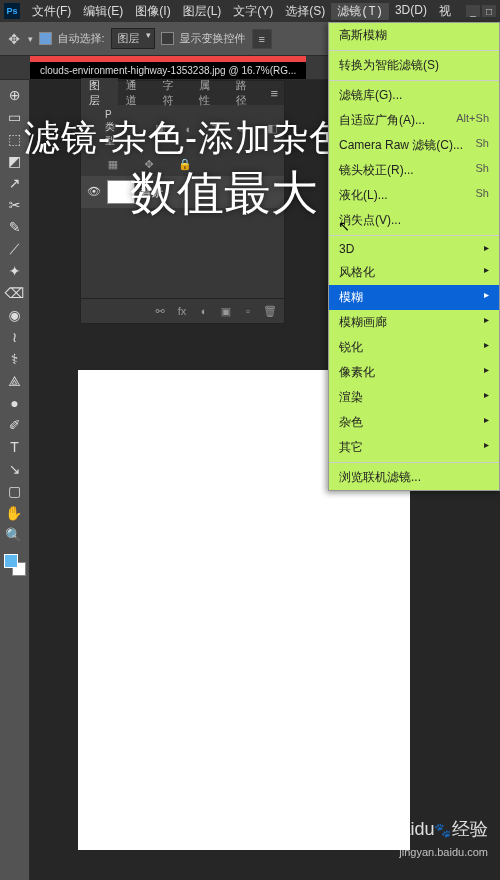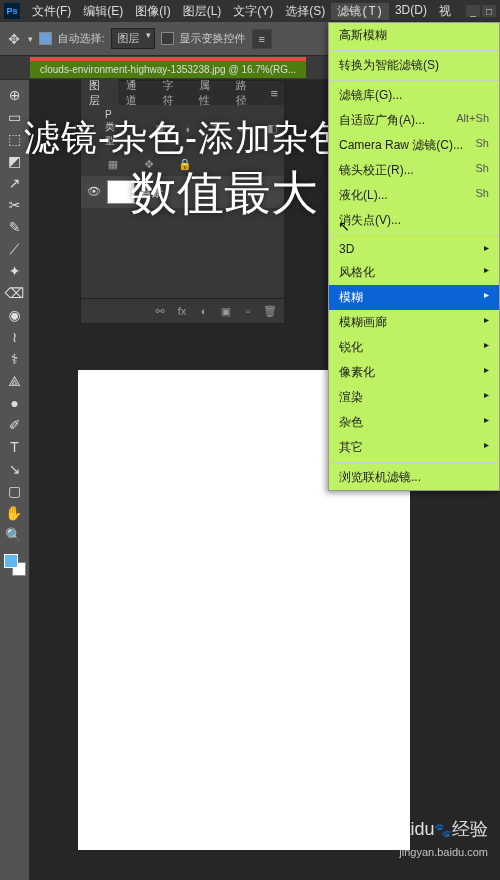--- a/index.html
+++ b/index.html
@@ -11,21 +11,21 @@
     .win-controls { margin-left: auto; display: flex; gap: 2px; }
     .win-btn { width: 14px; height: 12px; background: #444; color: #ccc; font-size: 10px; display: flex; align-items: center; justify-content: center; }
     .optbar { background: #535353; height: 34px; display: flex; align-items: center; padding: 0 6px; border-bottom: 1px solid #2a2a2a; font-size: 11px; color: #ccc; gap: 6px; }
     .move-icon { width: 16px; height: 16px; display: flex; align-items: center; justify-content: center; font-size: 14px; }
     .chk { width: 13px; height: 13px; border: 1px solid #888; background: #3a3a3a; }
     .chk.on { background: #6a9ed8; }
     .select-box { background: #3a3a3a; padding: 2px 14px 2px 6px; border: 1px solid #222; position: relative; }
     .select-box::after { content: "▾"; position: absolute; right: 3px; top: 1px; font-size: 9px; }
     .mini-btn { width: 20px; height: 20px; border: 1px solid #444; background: #3a3a3a; display: flex; align-items: center; justify-content: center; font-size: 11px; }
     .tabbar { background: #3a3a3a; height: 24px; display: flex; align-items: center; padding-left: 30px; border-bottom: 1px solid #2a2a2a; }
-    .doc-tab { background: #4d7c0f; color: #ddd; font-size: 10px; padding: 3px 10px; border-top: 4px solid #ef4444; }
+    .doc-tab { background: #000000; color: #ddd; font-size: 10px; padding: 3px 10px; border-top: 6px solid #ef4444; }
     .main { display: flex; height: calc(100% - 80px); }
     .toolbox { width: 30px; background: #535353; border-right: 1px solid #2a2a2a; display: flex; flex-direction: column; align-items: center; padding-top: 4px; gap: 2px; }
     .tool { width: 22px; height: 22px; display: flex; align-items: center; justify-content: center; color: #ddd; font-size: 14px; cursor: pointer; }
     .swatches { margin-top: 6px; position: relative; width: 22px; height: 22px; }
     .swatch-fg { position: absolute; width: 14px; height: 14px; background: #5fb8f0; border: 1px solid #fff; top: 0; left: 0; }
     .swatch-bg { position: absolute; width: 14px; height: 14px; background: #fff; border: 1px solid #888; bottom: 0; right: 0; }
     .workspace { flex: 1; background: #262626; position: relative; }
     .canvas { position: absolute; left: 48px; top: 290px; width: 332px; height: 480px; background: #fff; }
     .panel { position: absolute; left: 50px; top: 0; width: 205px; background: #383838; border: 1px solid #222; }
     .panel-tabs { display: flex; background: #2d2d2d; height: 24px; font-size: 11px; color: #aaa; align-items: center; }

